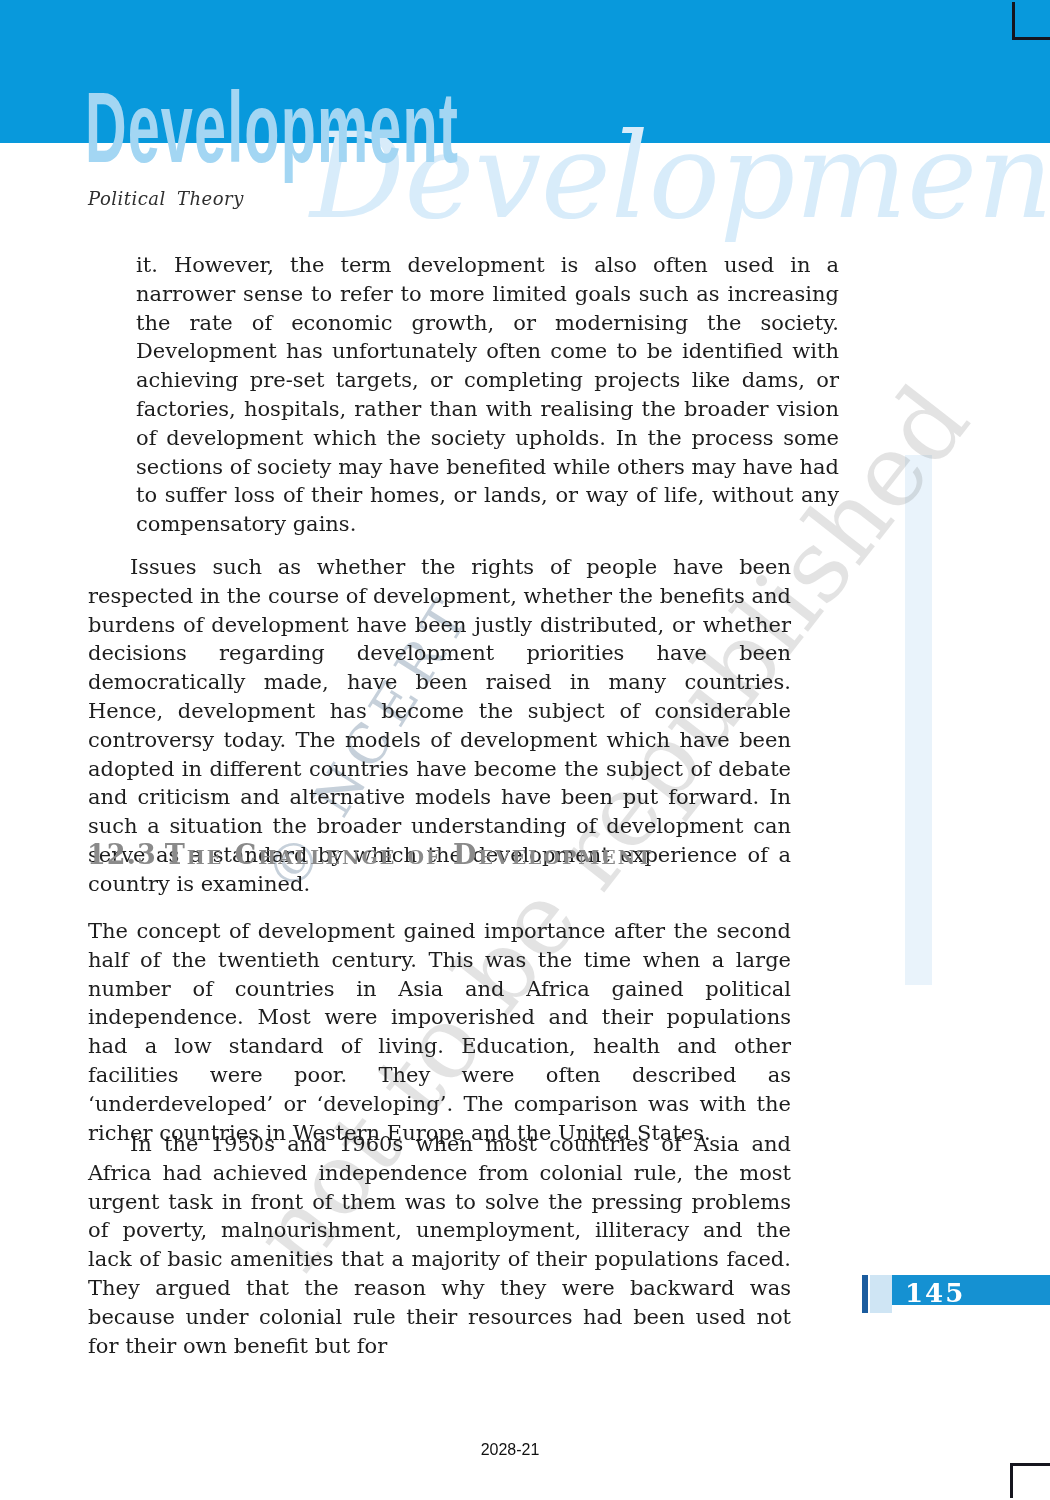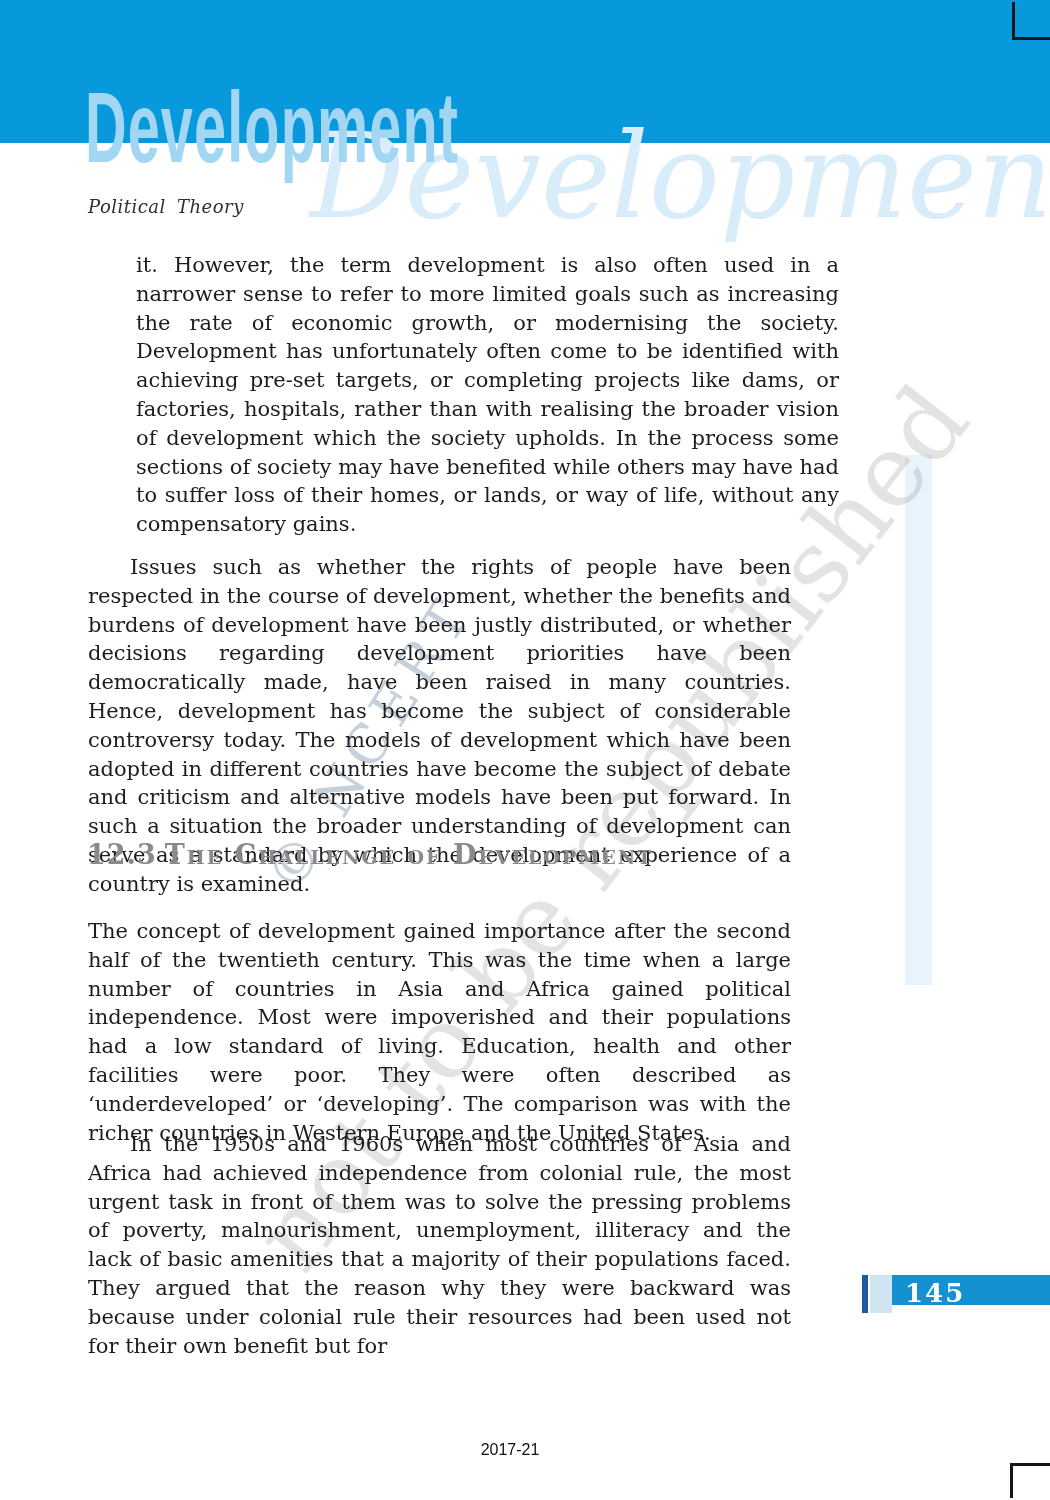--- a/index.html
+++ b/index.html
@@ -17,21 +17,21 @@
     color:var(--title_text);
     transform:scaleX(0.57); transform-origin:left top;
   }
   .script-wm {
     position:absolute; left:310px; top:106px; z-index:2;
     font-family:"DejaVu Serif", serif; font-style:italic;
     font-size:118px; line-height:1.2; white-space:nowrap;
     color:var(--script_wm);
   }
   .series {
-    position:absolute; left:88px; top:196px; z-index:4;
+    position:absolute; left:88px; top:188px; z-index:4;
     font-style:italic; font-size:18px; color:#2f2f2f;
     letter-spacing:0.5px; word-spacing:5px;
   }
 
   
   .wm-diagonal {
     position:absolute; left:85px; top:812px; width:1000px; z-index:2;
     text-align:center; transform:rotate(-52deg);
     font-size:100px; white-space:nowrap; line-height:1;
     color:rgba(90,90,90,0.17);
@@ -120,18 +120,18 @@
   <p class="para p3">The concept of development gained importance after the second half of the twentieth century. This was the time when a large number of countries in Asia and Africa gained political independence. Most were impoverished and their populations had a low standard of living. Education, health and other facilities were poor. They were often described as ‘underdeveloped’ or ‘developing’. The comparison was with the richer countries in Western Europe and the United States.</p>
 
   <p class="para p4">In the 1950s and 1960s when most countries of Asia and Africa had achieved independence from colonial rule, the most urgent task in front of them was to solve the pressing problems of poverty, malnourishment, unemployment, illiteracy and the lack of basic amenities that a majority of their populations faced. They argued that the reason why they were backward was because under colonial rule their resources had been used not for their own benefit but for</p>
 
   <div class="badge-dark"></div>
   <div class="badge-light"></div>
   <div class="badge-main">
     <span class="badge-number">145</span>
   </div>
 
-  <div class="edition">2017-21</div>
+  <div class="edition">2028-21</div>
 
   <div class="cm cm-br-h"></div>
   <div class="cm cm-br-v"></div>
 
 </div>
 
 </body></html>

